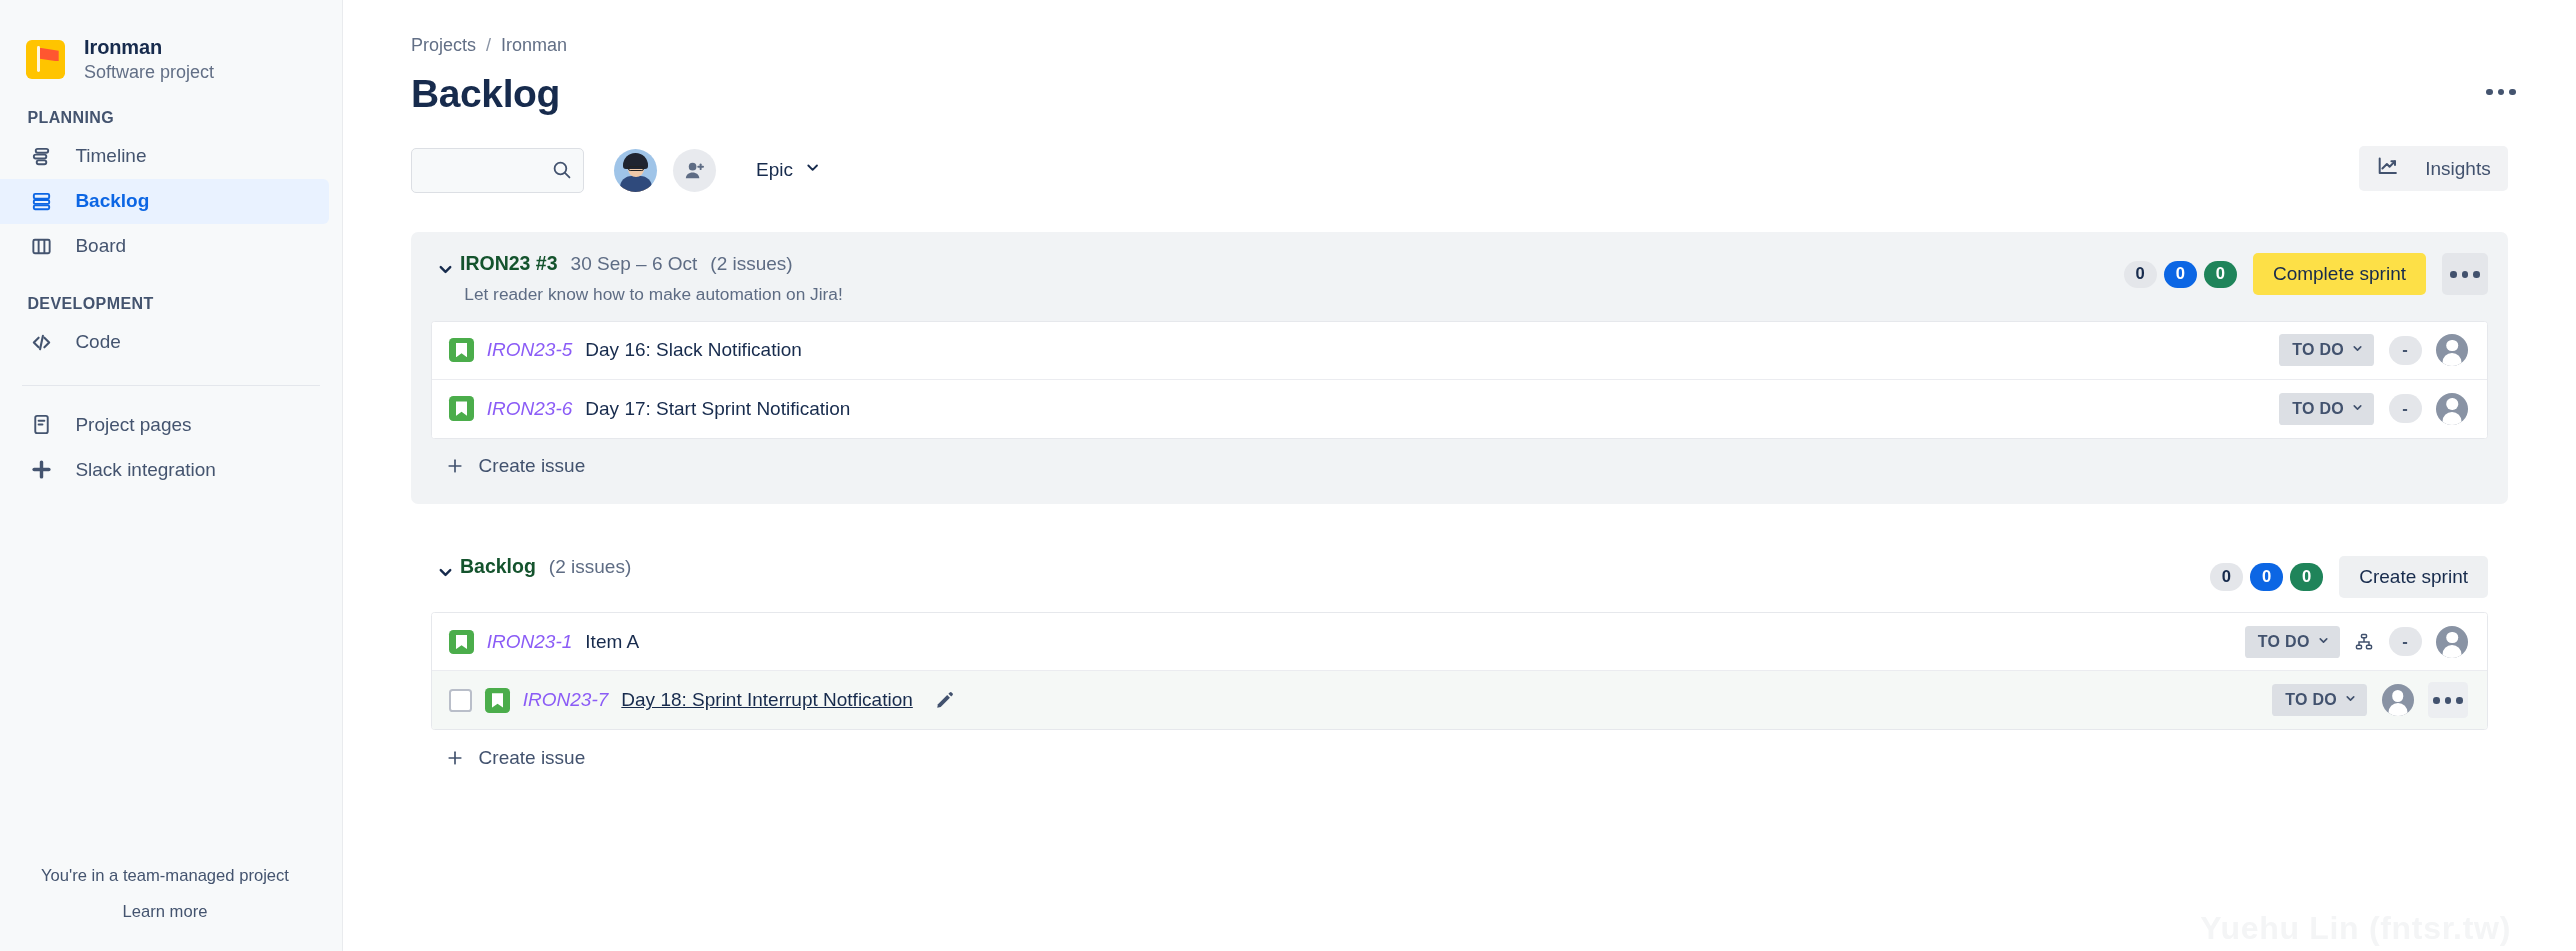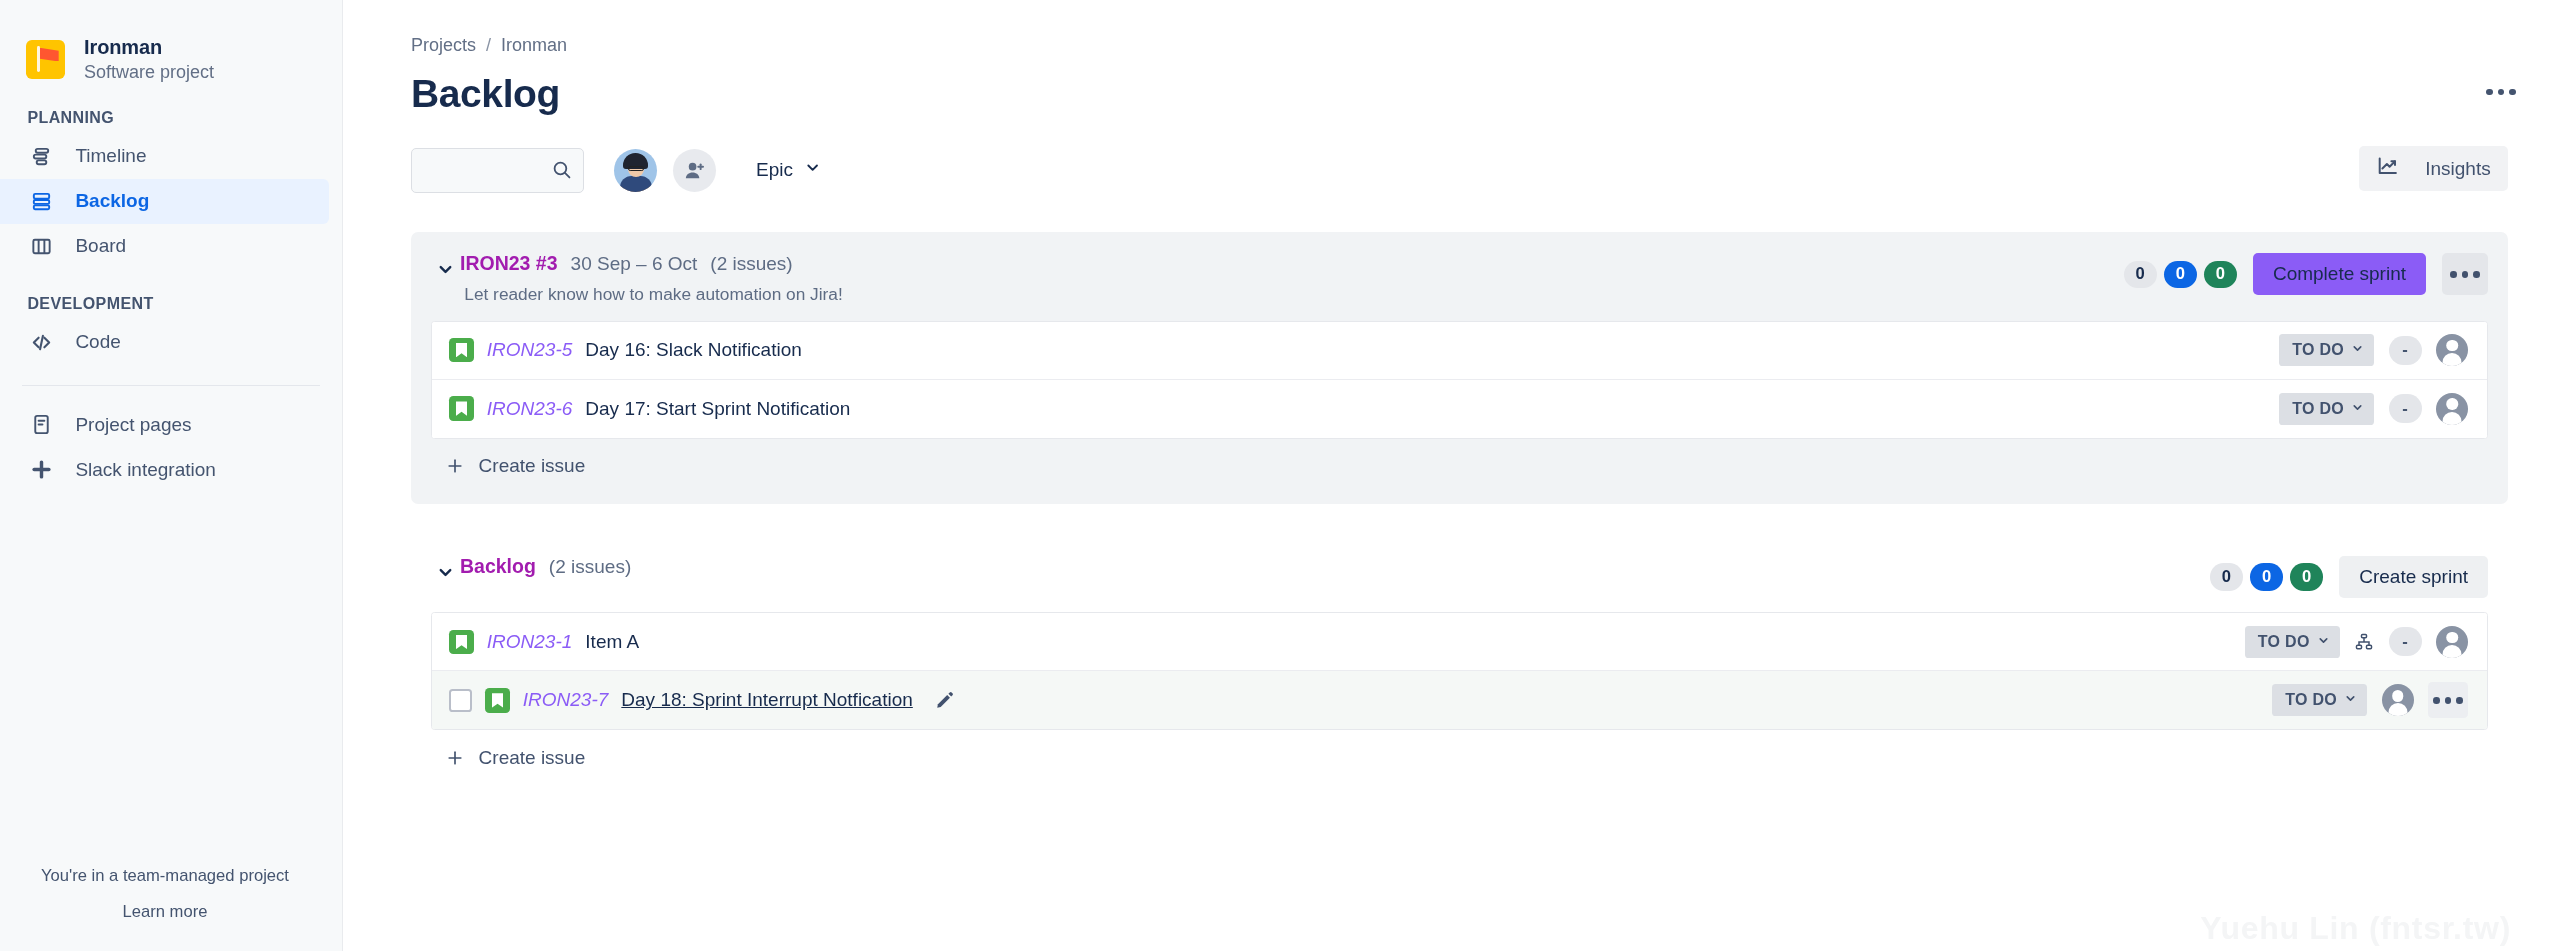--- a/index.html
+++ b/index.html
@@ -125,38 +125,38 @@
     margin-top: 38px; background: #f1f3f5; border-radius: 7.2px;
     padding: 20px 20px 10px 20px;
   }
   .section-head { display: flex; align-items: flex-start; }
   .chev-btn {
     width: 29px; height: 29px; display: flex; align-items: center; justify-content: center;
     cursor: pointer; color: #172b4d; flex: 0 0 29px; margin-top: 2.9px;
   }
   .section-head-text { display: flex; flex-direction: column; gap: 8.7px; flex: 1 1 auto; min-width: 0; }
   .section-title-row { display: flex; align-items: baseline; gap: 13px; flex-wrap: wrap; }
-  .sprint-name { font-size: 19.5px; font-weight: 700; color: #a21caf; }
+  .sprint-name { font-size: 19.5px; font-weight: 700; color: #14532d; }
   .sprint-dates { font-size: 19px; color: #5e6c84; }
   .issue-count { font-size: 19px; color: #5e6c84; }
   .sprint-goal { font-size: 17.3px; color: #5e6c84; padding-left: 4.3px; }
 
   .section-head-right { display: flex; align-items: center; gap: 16px; flex: 0 0 auto; padding-top: 1.4px; }
   .badges { display: flex; align-items: center; gap: 7.2px; }
   .badge {
     min-width: 33px; height: 27.4px; border-radius: 13.7px; padding: 0 10px;
     display: flex; align-items: center; justify-content: center;
     font-size: 16.6px; font-weight: 700; cursor: pointer;
   }
   .badge.gray { background: #e4e6ea; color: #172b4d; }
   .badge.blue { background: #0c66e4; color: #ffffff; }
   .badge.green { background: #1f845a; color: #ffffff; }
   .pill-btn {
     height: 42px; padding: 0 20px; border-radius: 5px; border: none;
-    background: #8b5cf6; color: #172b4d; font-size: 19px; cursor: pointer;
+    background: #fde047; color: #172b4d; font-size: 19px; cursor: pointer;
     font-family: "Liberation Sans", sans-serif; display: flex; align-items: center;
   }
   .pill-btn.ghost { background: #eef0f2; }
   .icon-btn {
     width: 46px; height: 42px; border-radius: 5px; background: #e4e6ea;
     display: flex; align-items: center; justify-content: center; cursor: pointer; color: #42526e;
   }
 
   .issue-list { margin-top: 16px; background: #ffffff; border-radius: 3.6px; overflow: hidden; border: 0.7px solid #e6e8ec; }
   .issue-row {

